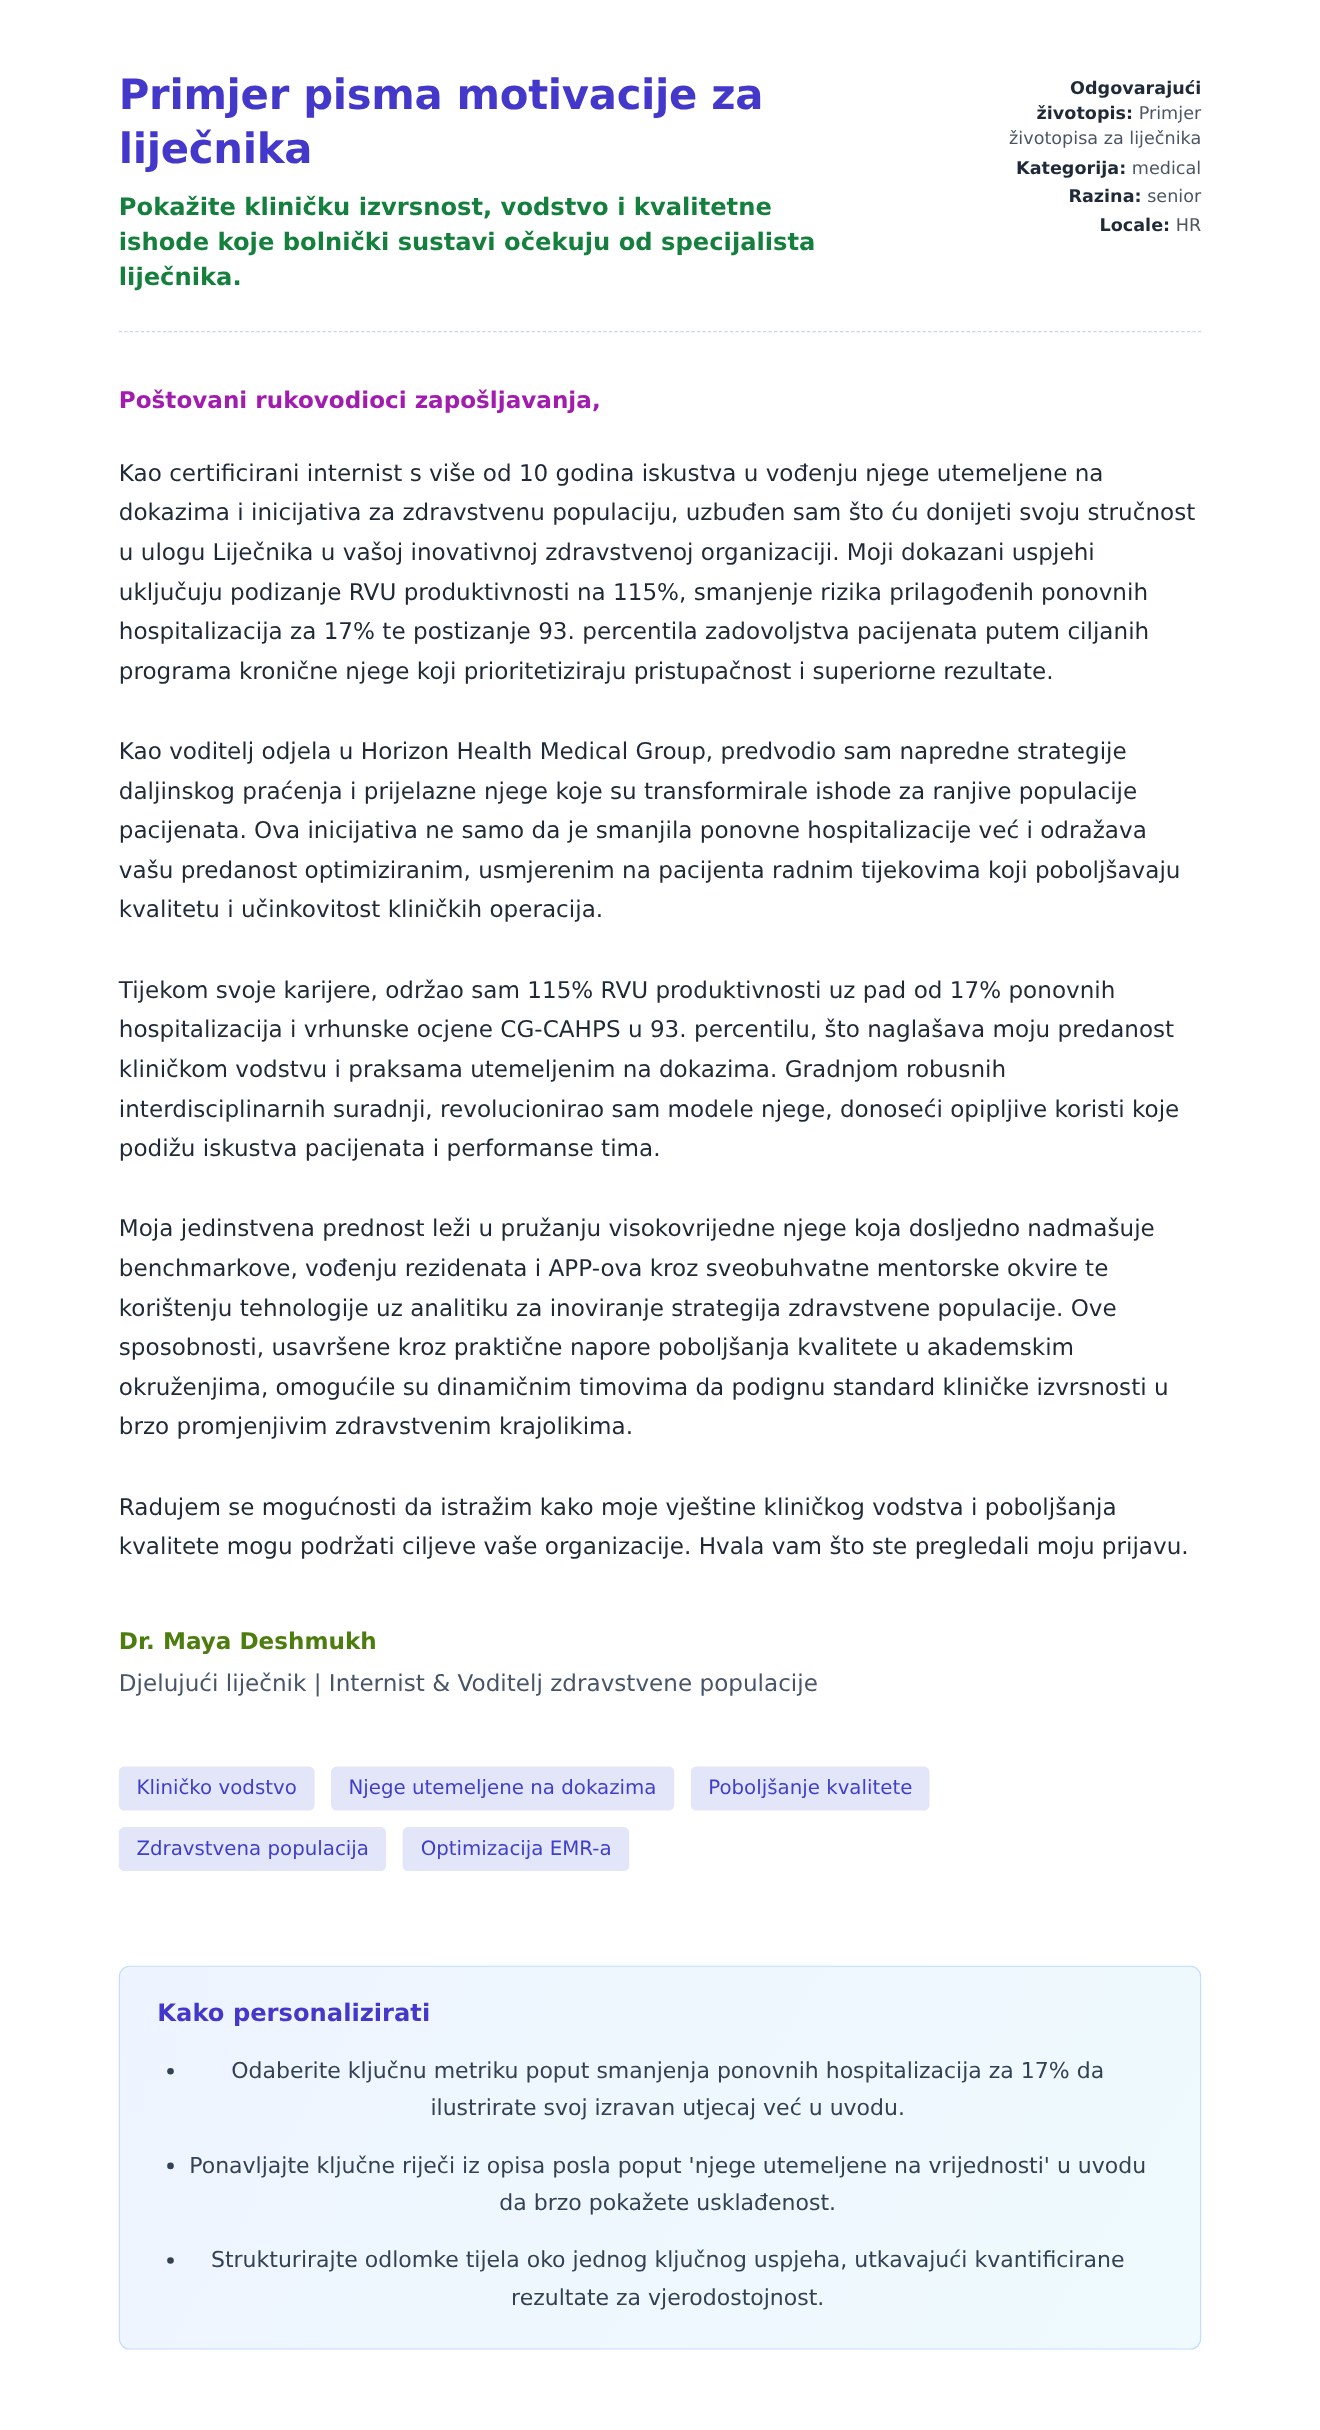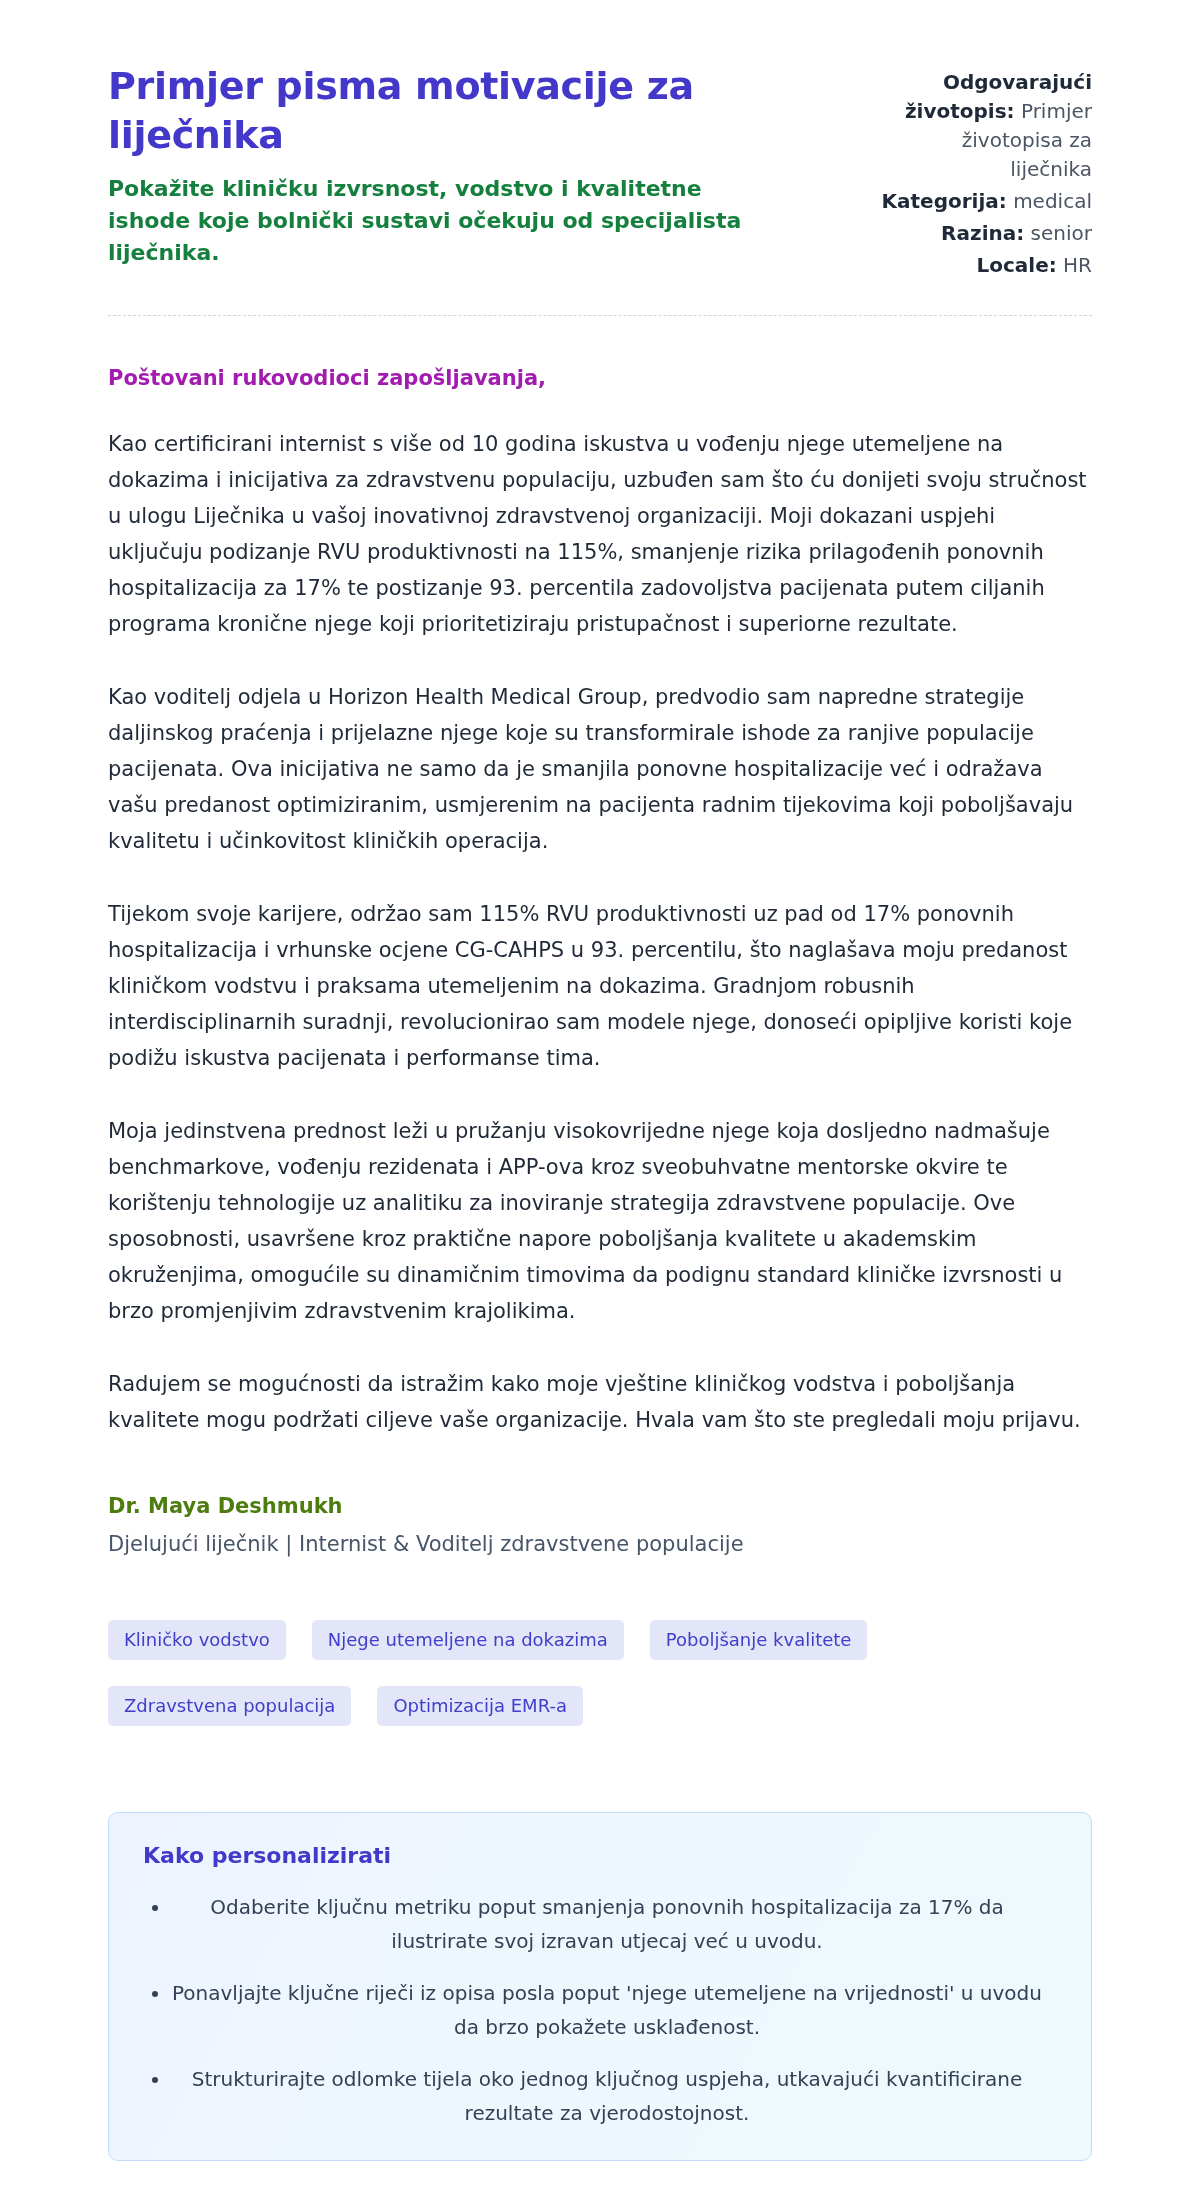--- a/index.html
+++ b/index.html
@@ -30,21 +30,21 @@
     margin-top: 14px;
     font-size: 22px;
     font-weight: 700;
     line-height: 1.45;
     color: #15803d;
   }
   .meta {
     width: 212px;
     flex-shrink: 0;
     text-align: right;
-    font-size: 20px;
+    font-size: 16px;
     line-height: 1.45;
     color: #4b5563;
     padding-top: 6px;
   }
   .meta-row { margin-bottom: 3px; }
   .meta-label { font-weight: 700; color: #1f2937; }
 
   .divider {
     border: none;
     border-top: 1px dashed #cbd5e1;
@@ -66,21 +66,21 @@
     margin-bottom: 37px;
   }
   .sig-name { font-weight: 700; font-size: 21px; margin-top: 56px; color: #4d7c0f; }
   .sig-role { margin-top: 14px; font-size: 21px; color: #475569; }
 
   
   .tags {
     margin-top: 64px;
     display: flex;
     flex-wrap: wrap;
-    gap: 26px;
+    gap: 15px;
   }
   .tag {
     display: inline-block;
     background: #e3e5f9;
     color: #3f3fc9;
     font-size: 18px;
     line-height: 1;
     padding: 11px 16px;
     border-radius: 5px;
     white-space: nowrap;

